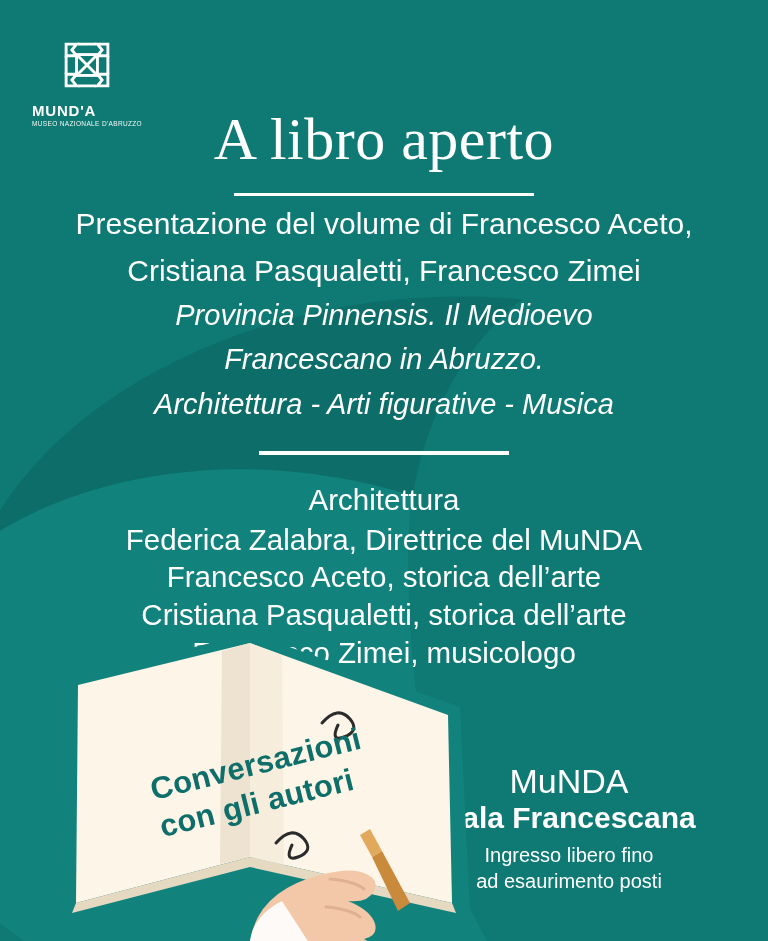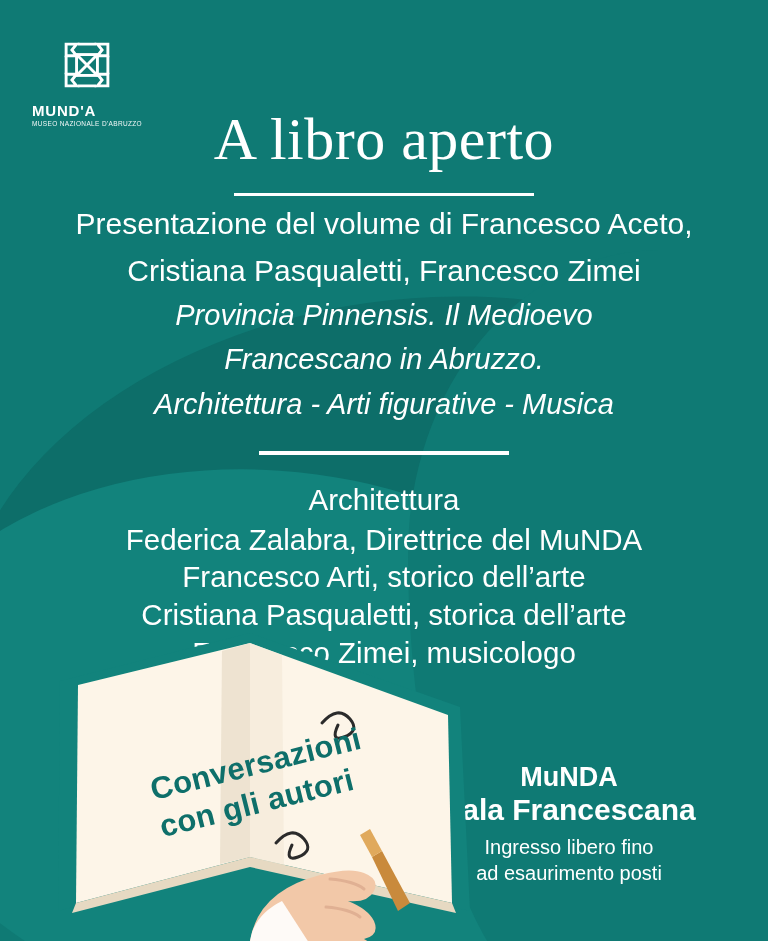--- a/index.html
+++ b/index.html
@@ -143,22 +143,22 @@
   
   .venue {
     position: absolute;
     right: 34px;
     top: 762px;
     width: 330px;
     text-align: center;
     color: #ffffff;
   }
   .venue-name {
-    font-size: 27px;
-    font-weight: bold;
+    font-size: 34px;
+    font-weight: normal;
     line-height: 1.15;
   }
   .venue-hall {
     font-size: 30px;
     font-weight: bold;
     line-height: 1.15;
   }
   .venue-note {
     font-size: 20px;
     line-height: 1.3;
@@ -221,21 +221,21 @@
     <div class="rule"></div>
     <div class="pres-line">Presentazione del volume  di Francesco Aceto,</div>
     <div class="pres-line">Cristiana Pasqualetti, Francesco Zimei</div>
     <div class="book-title">Provincia Pinnensis. Il Medioevo</div>
     <div class="book-title">Francescano in Abruzzo.</div>
     <div class="book-title">Architettura - Arti figurative - Musica</div>
     <div class="rule short"></div>
     <div class="sub-block">
       <div class="lead">Architettura</div>
       <div>Federica Zalabra, Direttrice del MuNDA</div>
-      <div>Francesco Arti, storico dell’arte</div>
+      <div>Francesco Aceto, storica dell’arte</div>
       <div>Cristiana Pasqualetti, storica dell’arte</div>
       <div>Francesco Zimei, musicologo</div>
     </div>
   </div>
 
   <div class="venue">
     <div class="venue-name">MuNDA</div>
     <div class="venue-hall">Sala Francescana</div>
     <div class="venue-note">
       <div>Ingresso libero fino</div>

